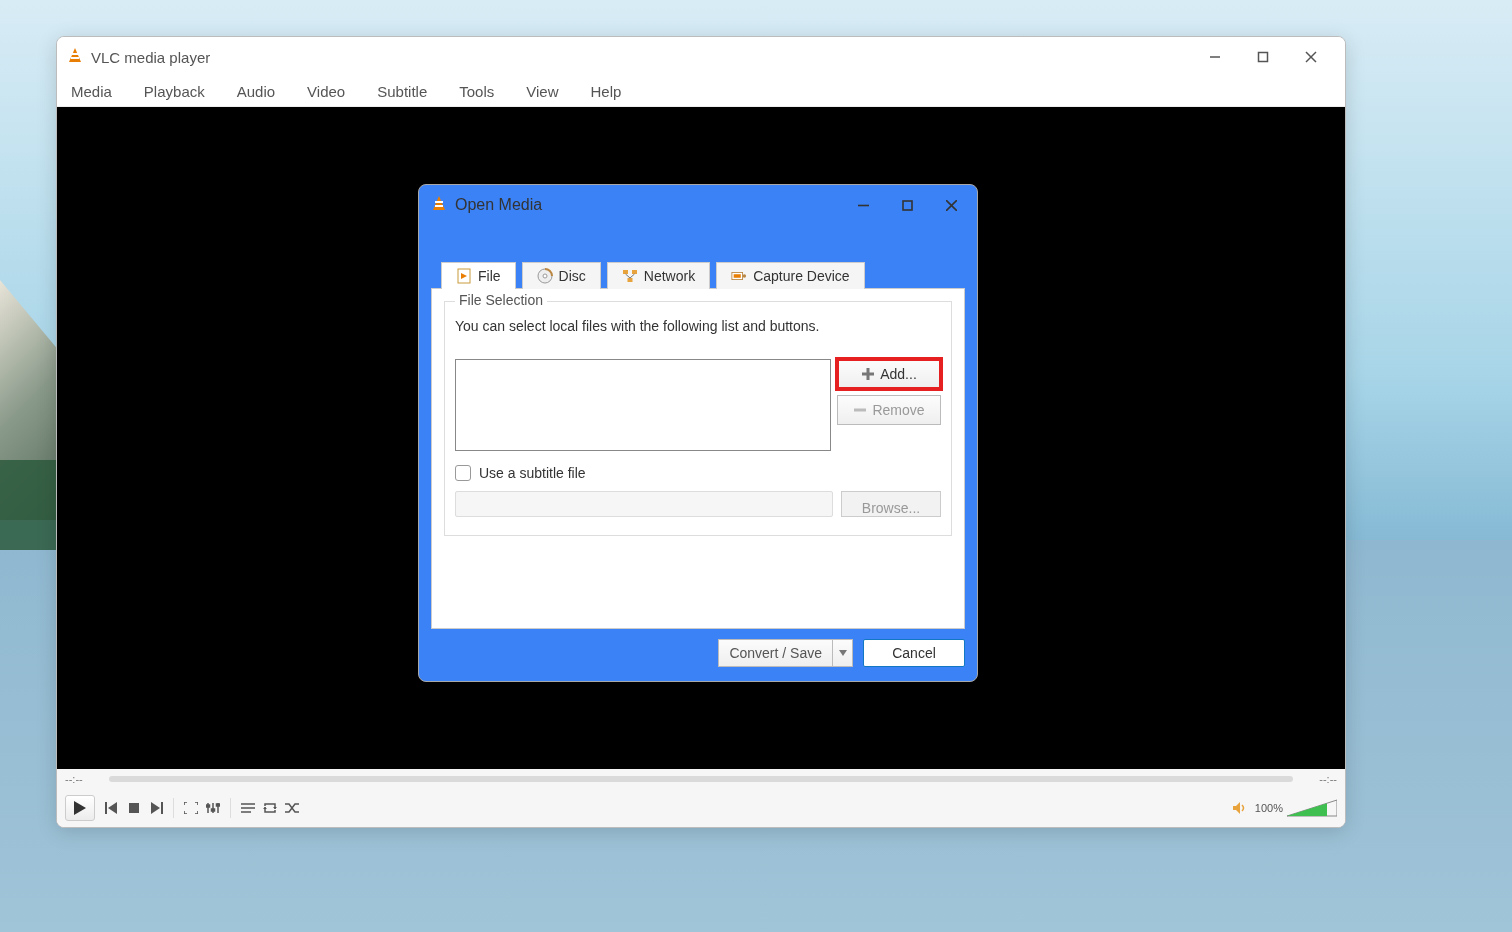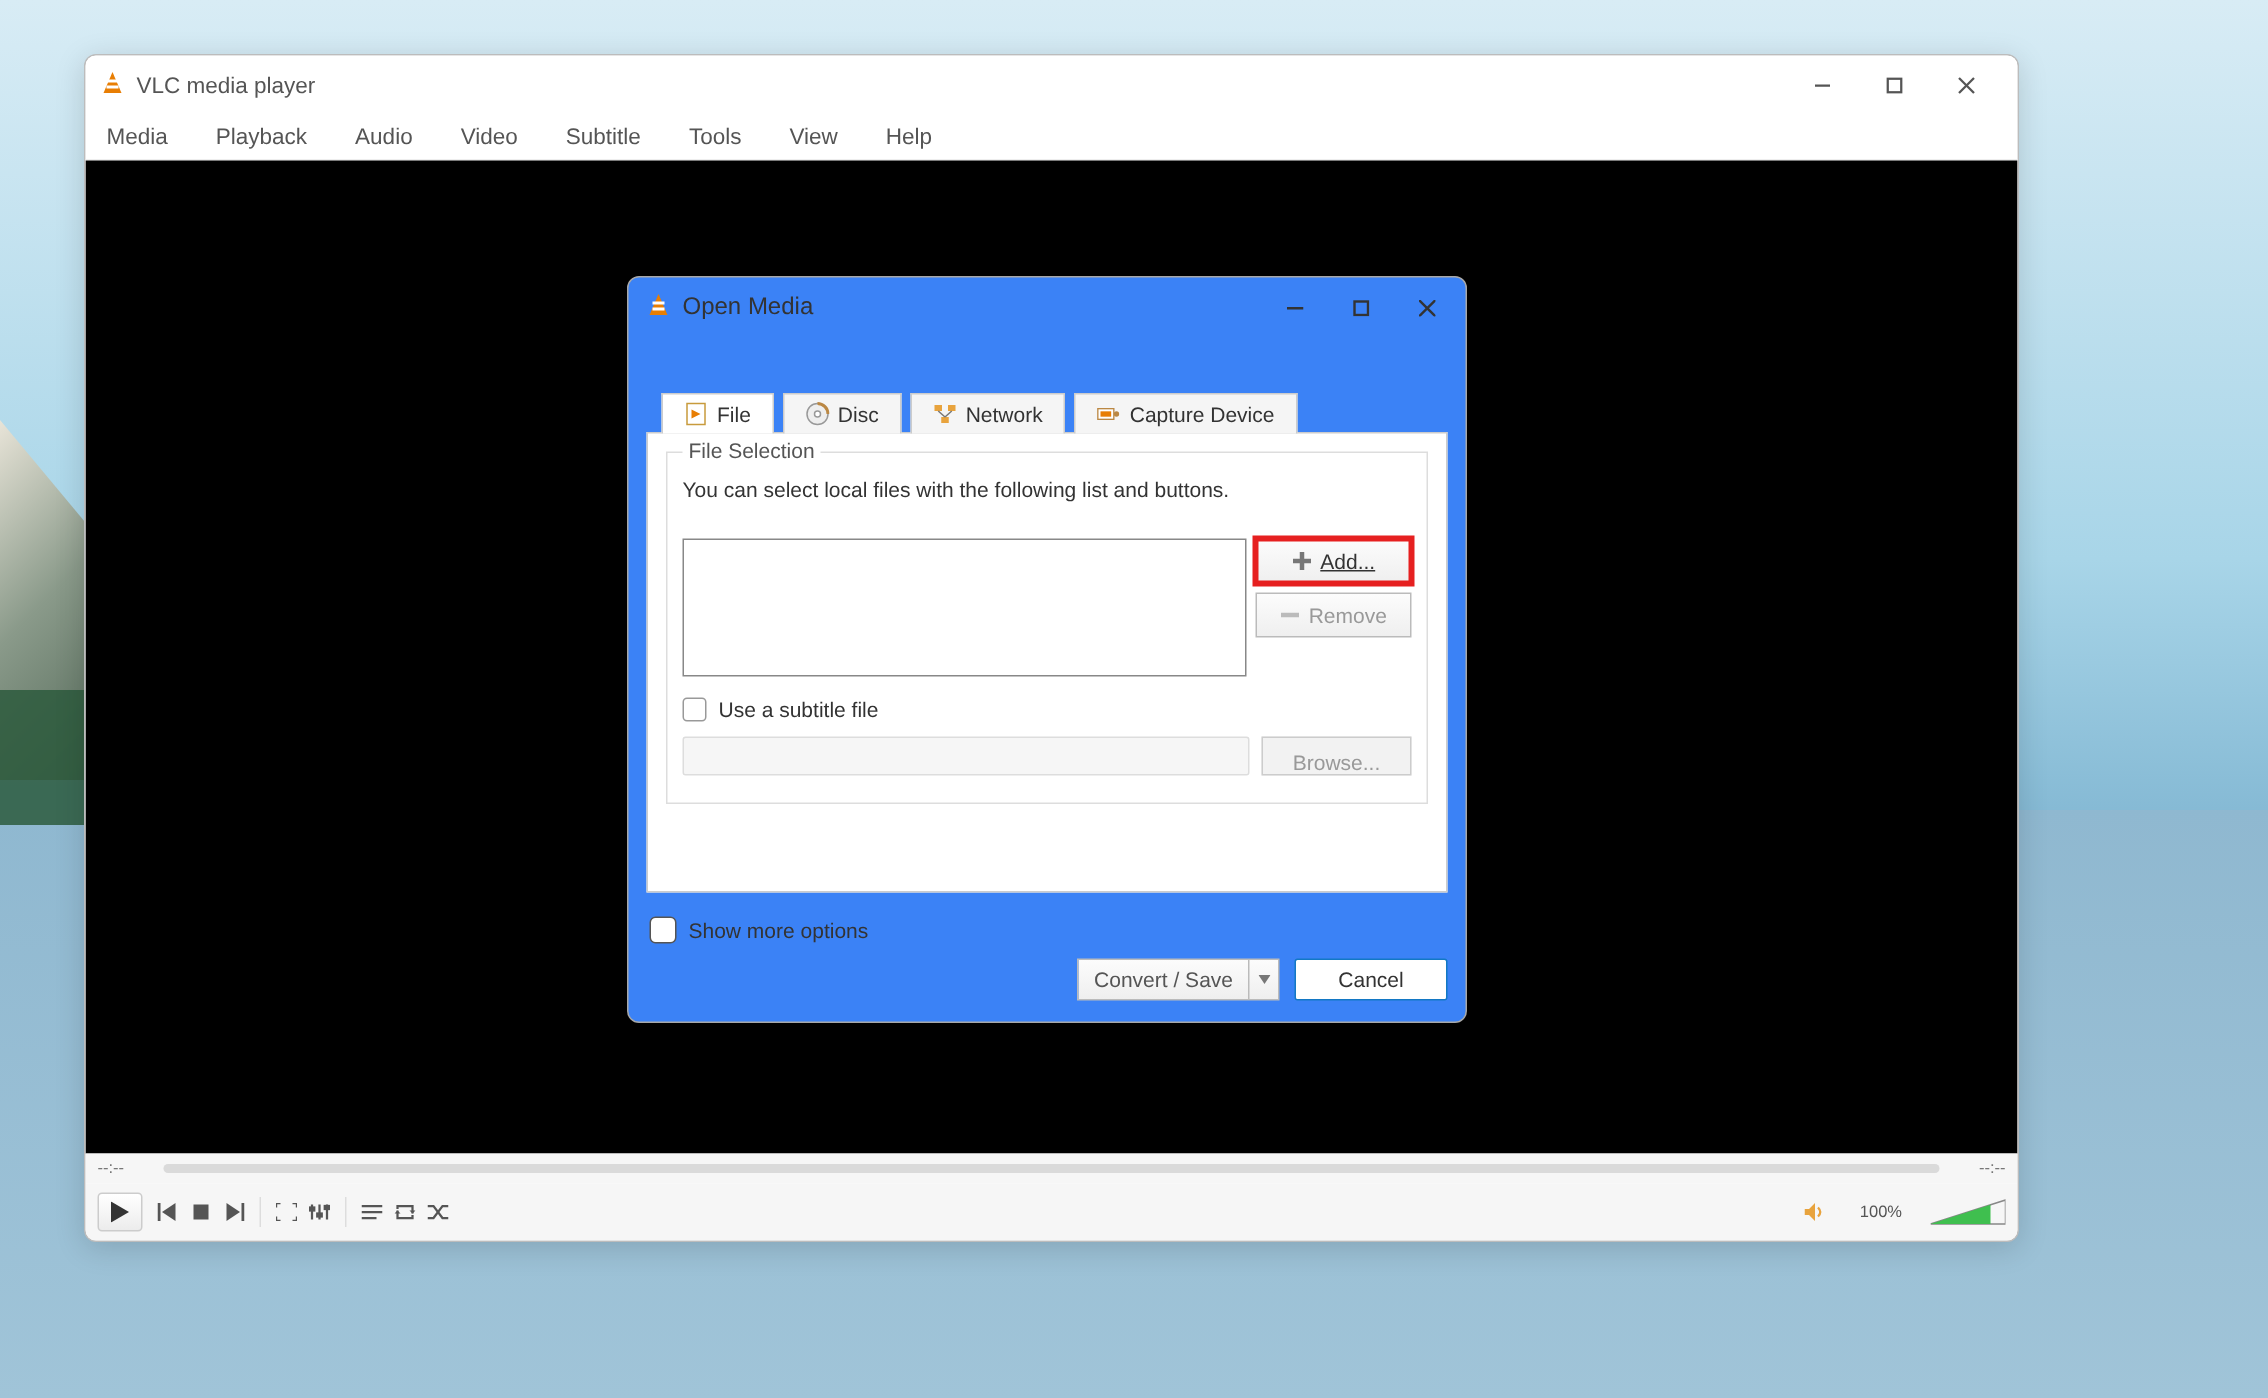--- a/index.html
+++ b/index.html
@@ -181,21 +181,21 @@
   .ctl-sep {
     width: 1px;
     height: 20px;
     background: #ddd;
     margin: 0 6px;
   }
   .volume-wrap {
     margin-left: auto;
     display: flex;
     align-items: center;
-    gap: 19px;
+    gap: 4px;
   }
   .volume-label {
     font-size: 11px;
     color: #555;
   }
   .volume-tri {
     width: 50px;
     height: 20px;
     position: relative;
   }
@@ -329,21 +329,20 @@
     font-size: 14px;
     color: #333;
     cursor: pointer;
   }
   .d-btn.disabled {
     color: #999;
   }
   .d-btn.highlighted {
     outline: 4px solid #e62020;
     outline-offset: -2px;
-    text-decoration: underline;
   }
 
   .subtitle-row {
     display: flex;
     align-items: center;
     gap: 8px;
     margin: 14px 0 10px 0;
   }
   .chk {
     width: 16px; height: 16px;
@@ -656,24 +655,20 @@
         </div>
         <div class="subtitle-path-row">
           <div class="sub-path"></div>
           <div class="browse-btn">
             <span>Browse...</span>
           </div>
         </div>
       </div>
     </div>
 
-    <div class="opt-row">
-      <div class="opt-chk"></div>
-      <span>Show more options</span>
-    </div>
   </div>
 
   <div class="footer-row">
     <div class="convert-btn">
       <span class="convert-btn-main">Convert / Save</span>
       <span class="convert-dd">
         <svg width="8" height="6" viewBox="0 0 8 6">
             <polygon points="0,0 8,0 4,6" fill="#777"></polygon>
           </svg>
       </span>

